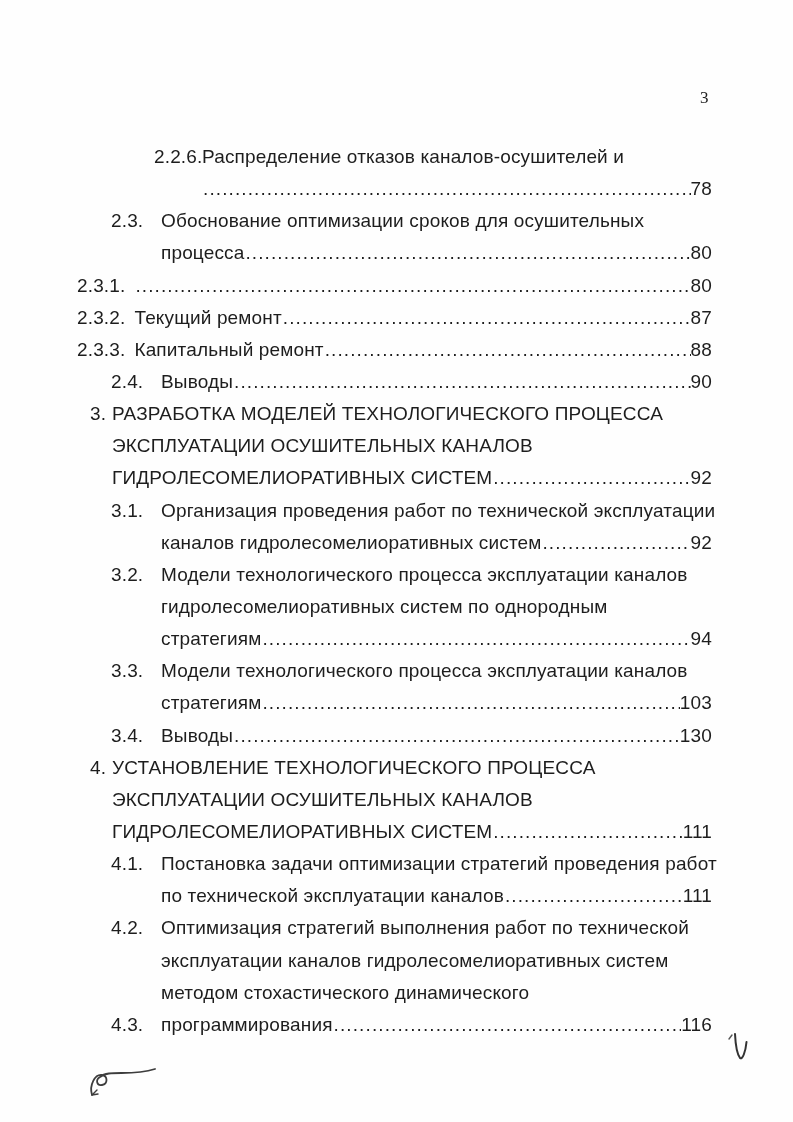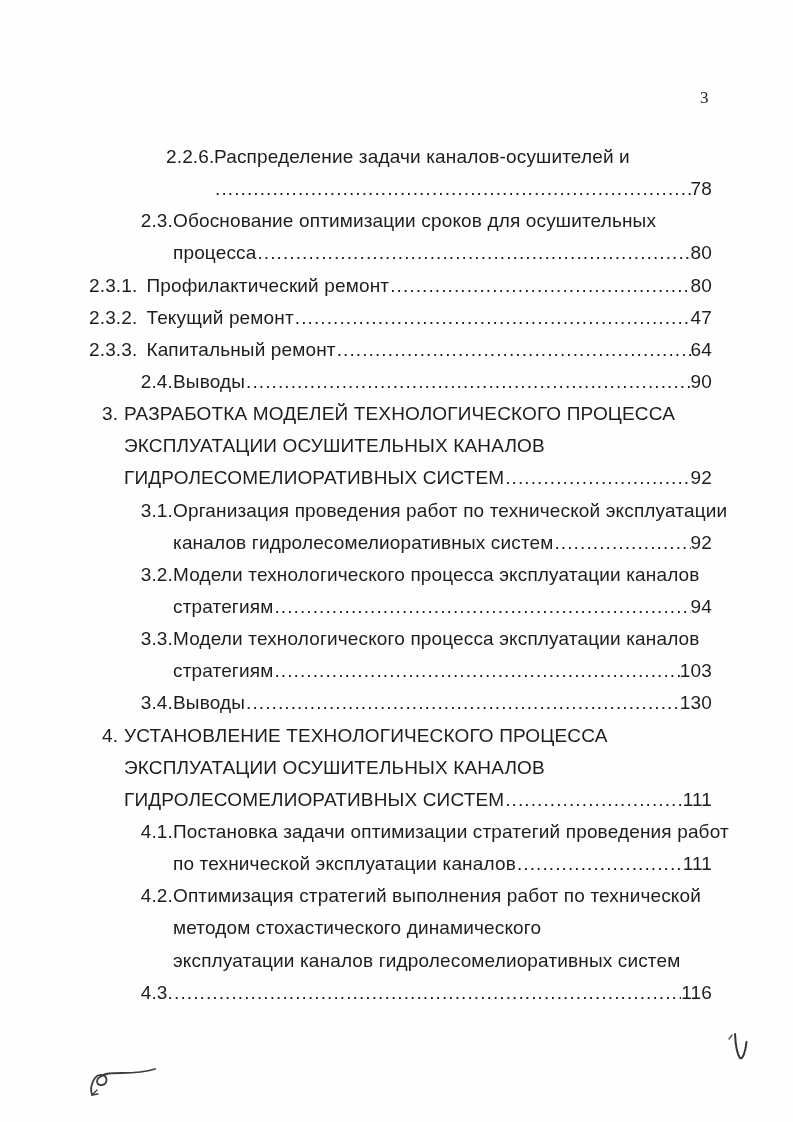--- a/index.html
+++ b/index.html
@@ -13,35 +13,35 @@
   }
   .page-number{
     position:absolute;
     left:700px;top:88px;
     font-size:17px;
     font-family:"Liberation Serif","DejaVu Serif",serif;
     color:#222;
   }
   .toc{
     position:absolute;
-    top:141px;left:16px;right:0;
+    top:141px;left:4px;right:0;
   }
   .row{
     display:flex;
     align-items:baseline;
     height:32.15px;
     line-height:32.15px;
     font-size:19px;
     letter-spacing:0.15px;
     white-space:nowrap;
     margin-right:63px;  
   }
   .row .num{flex:0 0 auto;}
   .lvl0{margin-left:86px;}  .lvl0 .num{width:22px;}
-  .lvl1{margin-left:107px;} .lvl1 .num{width:50px;text-align:right;}
+  .lvl1{margin-left:107px;} .lvl1 .num{width:50px;}
   .lvl2{margin-left:150px;} .lvl2 .num{width:48px;}
   .lvl3{margin-left:73px;} .lvl3 .num{width:auto;margin-right:9px;}
   .txt{flex:0 0 auto;}
   .leader{
     flex:1 1 auto;
     overflow:hidden;
     letter-spacing:1.1px;
     margin-left:1px;
     color:#1d1d1d;
   }
@@ -52,54 +52,53 @@
 </head>
 <body>
 
 <div class="page">
 
   <div class="page-number">3</div>
 
   <div class="toc" id="toc">
       <div class="row lvl2">
         <span class="num">2.2.6.</span>
-        <span class="txt">Распределение задачи каналов-осушителей и</span>
+        <span class="txt">Распределение отказов каналов-осушителей и</span>
       </div>
       <div class="row lvl2">
         <span class="num"></span>
         <span class="leader">............................................................................................................................................................................................................................</span>
         <span class="pg">78</span>
       </div>
       <div class="row lvl1">
         <span class="num">2.3.</span>
         <span class="txt">Обоснование оптимизации сроков для осушительных</span>
       </div>
       <div class="row lvl1">
         <span class="num"></span>
         <span class="txt">процесса</span>
         <span class="leader">............................................................................................................................................................................................................................</span>
         <span class="pg">80</span>
       </div>
       <div class="row lvl3">
         <span class="num">2.3.1.</span>
-        <span class="txt">Профилактический ремонт</span>
         <span class="leader">............................................................................................................................................................................................................................</span>
         <span class="pg">80</span>
       </div>
       <div class="row lvl3">
         <span class="num">2.3.2.</span>
         <span class="txt">Текущий ремонт</span>
         <span class="leader">............................................................................................................................................................................................................................</span>
-        <span class="pg">47</span>
+        <span class="pg">87</span>
       </div>
       <div class="row lvl3">
         <span class="num">2.3.3.</span>
         <span class="txt">Капитальный ремонт</span>
         <span class="leader">............................................................................................................................................................................................................................</span>
-        <span class="pg">64</span>
+        <span class="pg">88</span>
       </div>
       <div class="row lvl1">
         <span class="num">2.4.</span>
         <span class="txt">Выводы</span>
         <span class="leader">............................................................................................................................................................................................................................</span>
         <span class="pg">90</span>
       </div>
       <div class="row lvl0">
         <span class="num">3.</span>
         <span class="txt">РАЗРАБОТКА МОДЕЛЕЙ ТЕХНОЛОГИЧЕСКОГО ПРОЦЕССА</span>
@@ -123,20 +122,24 @@
         <span class="txt">каналов гидролесомелиоративных систем</span>
         <span class="leader">............................................................................................................................................................................................................................</span>
         <span class="pg">92</span>
       </div>
       <div class="row lvl1">
         <span class="num">3.2.</span>
         <span class="txt">Модели технологического процесса эксплуатации каналов</span>
       </div>
       <div class="row lvl1">
         <span class="num"></span>
+        <span class="txt">гидролесомелиоративных систем по однородным</span>
+      </div>
+      <div class="row lvl1">
+        <span class="num"></span>
         <span class="txt">стратегиям</span>
         <span class="leader">............................................................................................................................................................................................................................</span>
         <span class="pg">94</span>
       </div>
       <div class="row lvl1">
         <span class="num">3.3.</span>
         <span class="txt">Модели технологического процесса эксплуатации каналов</span>
       </div>
       <div class="row lvl1">
         <span class="num"></span>
@@ -173,28 +176,29 @@
         <span class="txt">по технической эксплуатации каналов</span>
         <span class="leader">............................................................................................................................................................................................................................</span>
         <span class="pg">111</span>
       </div>
       <div class="row lvl1">
         <span class="num">4.2.</span>
         <span class="txt">Оптимизация стратегий выполнения работ по технической</span>
       </div>
       <div class="row lvl1">
         <span class="num"></span>
+        <span class="txt">эксплуатации каналов гидролесомелиоративных систем</span>
+      </div>
+      <div class="row lvl1">
+        <span class="num"></span>
         <span class="txt">методом стохастического динамического</span>
       </div>
       <div class="row lvl1">
-        <span class="num"></span>
-        <span class="txt">эксплуатации каналов гидролесомелиоративных систем</span>
-      </div>
-      <div class="row lvl1">
         <span class="num">4.3.</span>
+        <span class="txt">программирования</span>
         <span class="leader">............................................................................................................................................................................................................................</span>
         <span class="pg">116</span>
       </div>
     </div>
 
   <div class="mark" style="left:88px;top:1062px;">
     <svg width="72" height="40" viewBox="0 0 72 40" fill="none">
       <path d="M4,33 C1,23 7,12 14,13 C20,14 20,22 14,23 C9,24 7,18 12,15 C21,7 42,15 67,7" stroke="#3d3d3d" stroke-width="1.8" stroke-linecap="round"></path>
       <path d="M4,33 L9,28 M4,33 L10,32" stroke="#3d3d3d" stroke-width="1.4" stroke-linecap="round"></path>
     </svg>

